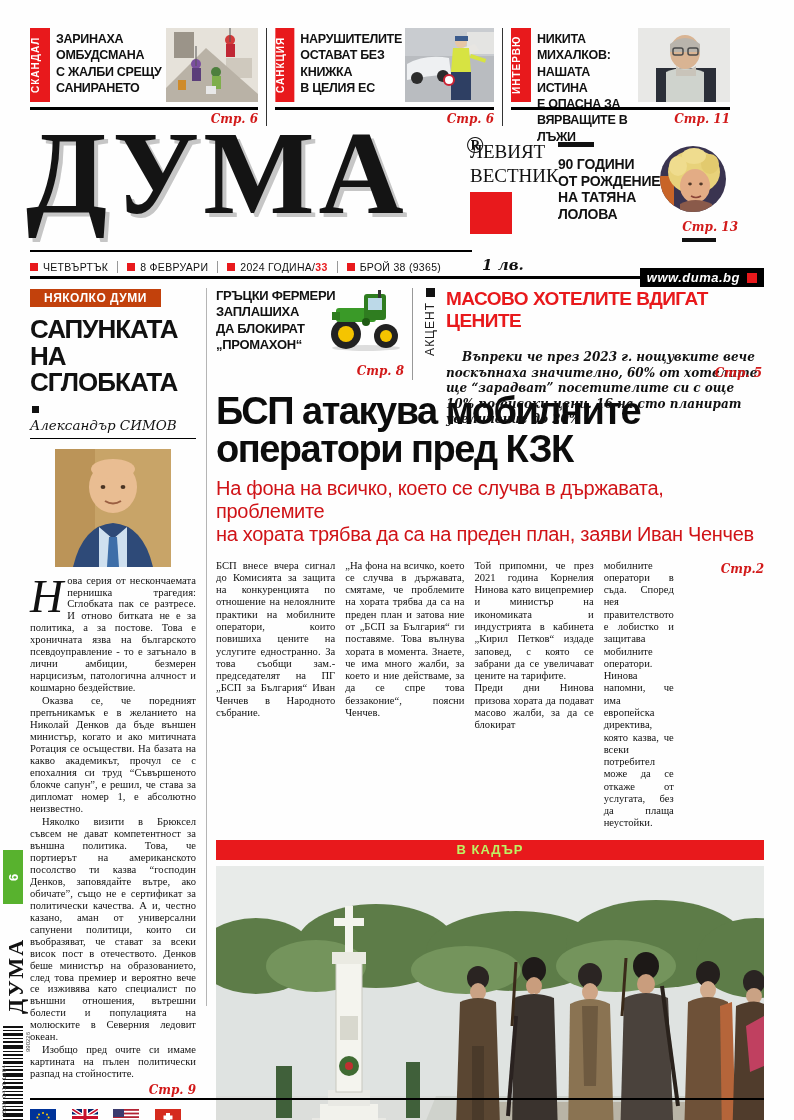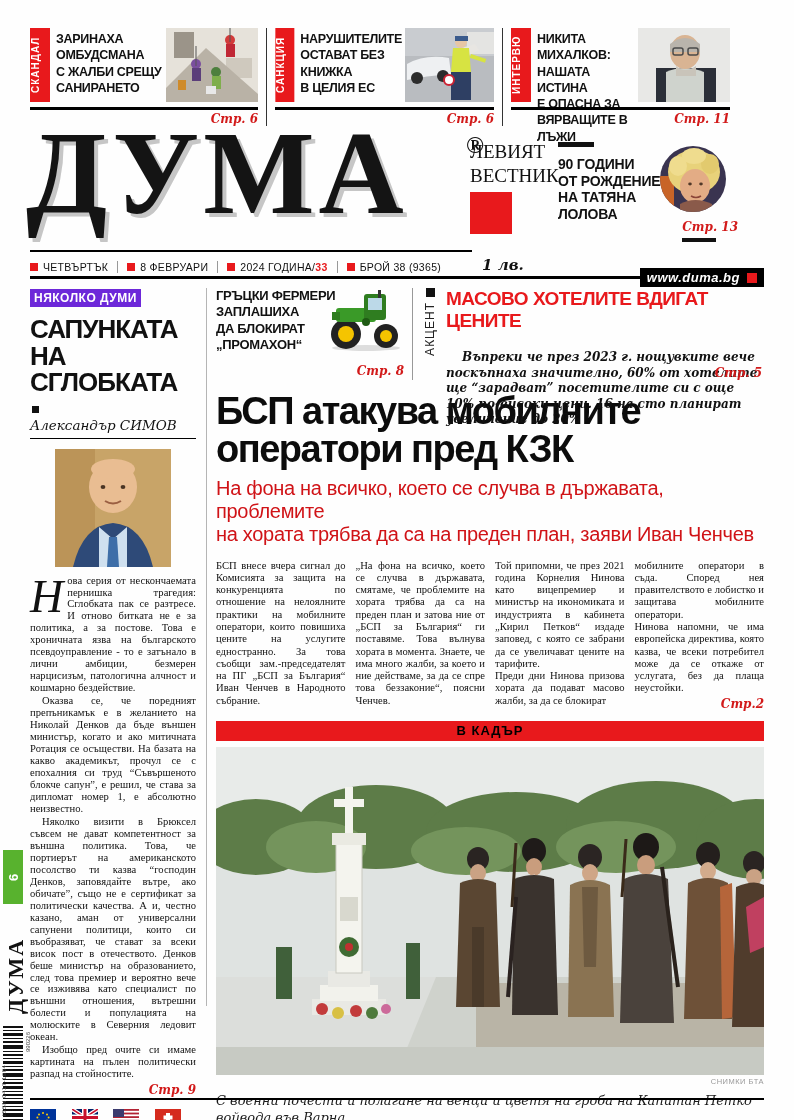--- a/index.html
+++ b/index.html
@@ -52,21 +52,21 @@
                display:flex; align-items:center; justify-content:center; writing-mode:vertical-rl; transform:rotate(180deg); }
   .vert-brand { margin-top:10px; height:100px; writing-mode:vertical-rl; transform:rotate(180deg);
                 font-family:"Liberation Serif", serif; font-weight:bold; font-size:22px; letter-spacing:2px; }
   .barcode-wrap { margin-top:12px; position:relative; }
   .issn-vert { position:absolute; left:-2px; top:0; writing-mode:vertical-rl; transform:rotate(180deg);
                font-size:6px; color:#444; letter-spacing:0.5px; height:90px; }
   .bc-num { position:absolute; left:22px; top:6px; writing-mode:vertical-rl; transform:rotate(180deg); font-size:6px; color:#444; }
 
   
   .left-col { position:absolute; left:30px; top:288px; width:166px; }
-  .op-kicker { display:inline-block; background:#6d28d9; color:#fff; font-weight:bold; font-size:12px; padding:2px 4px; letter-spacing:0.5px; }
+  .op-kicker { display:inline-block; background:#c2410c; color:#fff; font-weight:bold; font-size:12px; padding:2px 14px; letter-spacing:0.5px; }
   .op-title { margin-top:9px; font-weight:bold; font-size:26px; line-height:1.02; letter-spacing:-1px; white-space:pre-line; }
   .op-bullet { width:7px; height:7px; background:#111; margin:10px 0 4px 2px; }
   .op-author { font-family:"DejaVu Serif", serif; font-style:italic; font-size:13.5px; padding-bottom:5px; border-bottom:1px solid #000; }
   .op-photo { width:116px; height:118px; margin:10px auto 8px auto; overflow:hidden; }
   .op-text p { font-family:"Liberation Serif", serif; font-size:10.6px; line-height:1.13; text-align:justify; margin:0; }
   .op-text p.indent { text-indent:12px; margin-top:1px; }
   .dropcap { float:left; font-family:"Liberation Serif", serif; font-style:italic; font-size:46px; line-height:0.78; padding:4px 4px 0 0; }
   .op-page { margin-top:3px; }
 
   .currency { margin-top:12px; display:flex; }
@@ -88,24 +88,24 @@
   .accent-body { flex:1; padding-left:7px; }
   .accent-title { color:#e8191c; font-weight:bold; font-size:19px; letter-spacing:-0.5px; }
   .accent-lead { margin-top:18px; font-family:"DejaVu Serif", serif; font-style:italic; font-weight:bold; font-size:12px; line-height:1.3; text-indent:16px; }
   .accent-page { position:absolute; right:2px; bottom:0; }
 
   .headline { margin-top:12px; font-weight:bold; font-size:38px; line-height:1.0; letter-spacing:-1.5px; white-space:pre-line; color:#0c0c0c; }
   .subhead { margin-top:9px; color:#d01317; font-size:20px; line-height:1.16; letter-spacing:-0.3px; white-space:pre-line; }
 
   .article { margin-top:13px; display:flex; gap:10px; }
   .article .col { flex:1; font-family:"Liberation Serif", serif; font-size:10.6px; line-height:1.16; text-align:justify; white-space:pre-line; }
-  .col4wrap { flex:1; display:flex; flex-direction:column; }
+  .col4wrap { flex:1; display:flex; flex-direction:row;gap:47px; }
   .art-page { text-align:right; margin-top:2px; }
 
-  .vkadar { margin-top:10px; height:20px; background:#e8191c; color:#000000; font-weight:bold; font-size:13px;
+  .vkadar { margin-top:10px; height:20px; background:#e8191c; color:#bef264; font-weight:bold; font-size:13px;
             letter-spacing:1px; display:flex; align-items:center; justify-content:center; }
   .main-photo { margin-top:6px; width:548px; height:328px; overflow:hidden; }
   .credit { text-align:right; font-size:7.5px; color:#999; letter-spacing:0.5px; margin-top:2px; }
   .caption { margin-top:6px; font-family:"DejaVu Serif", serif; font-style:italic; font-size:13px; line-height:1.35; white-space:pre-line; color:#1a1a1a; }
 
   .bottom-rule { position:absolute; left:30px; top:1098px; width:734px; height:2px; background:#000; }
 </style>
 </head>
 <body>
 

